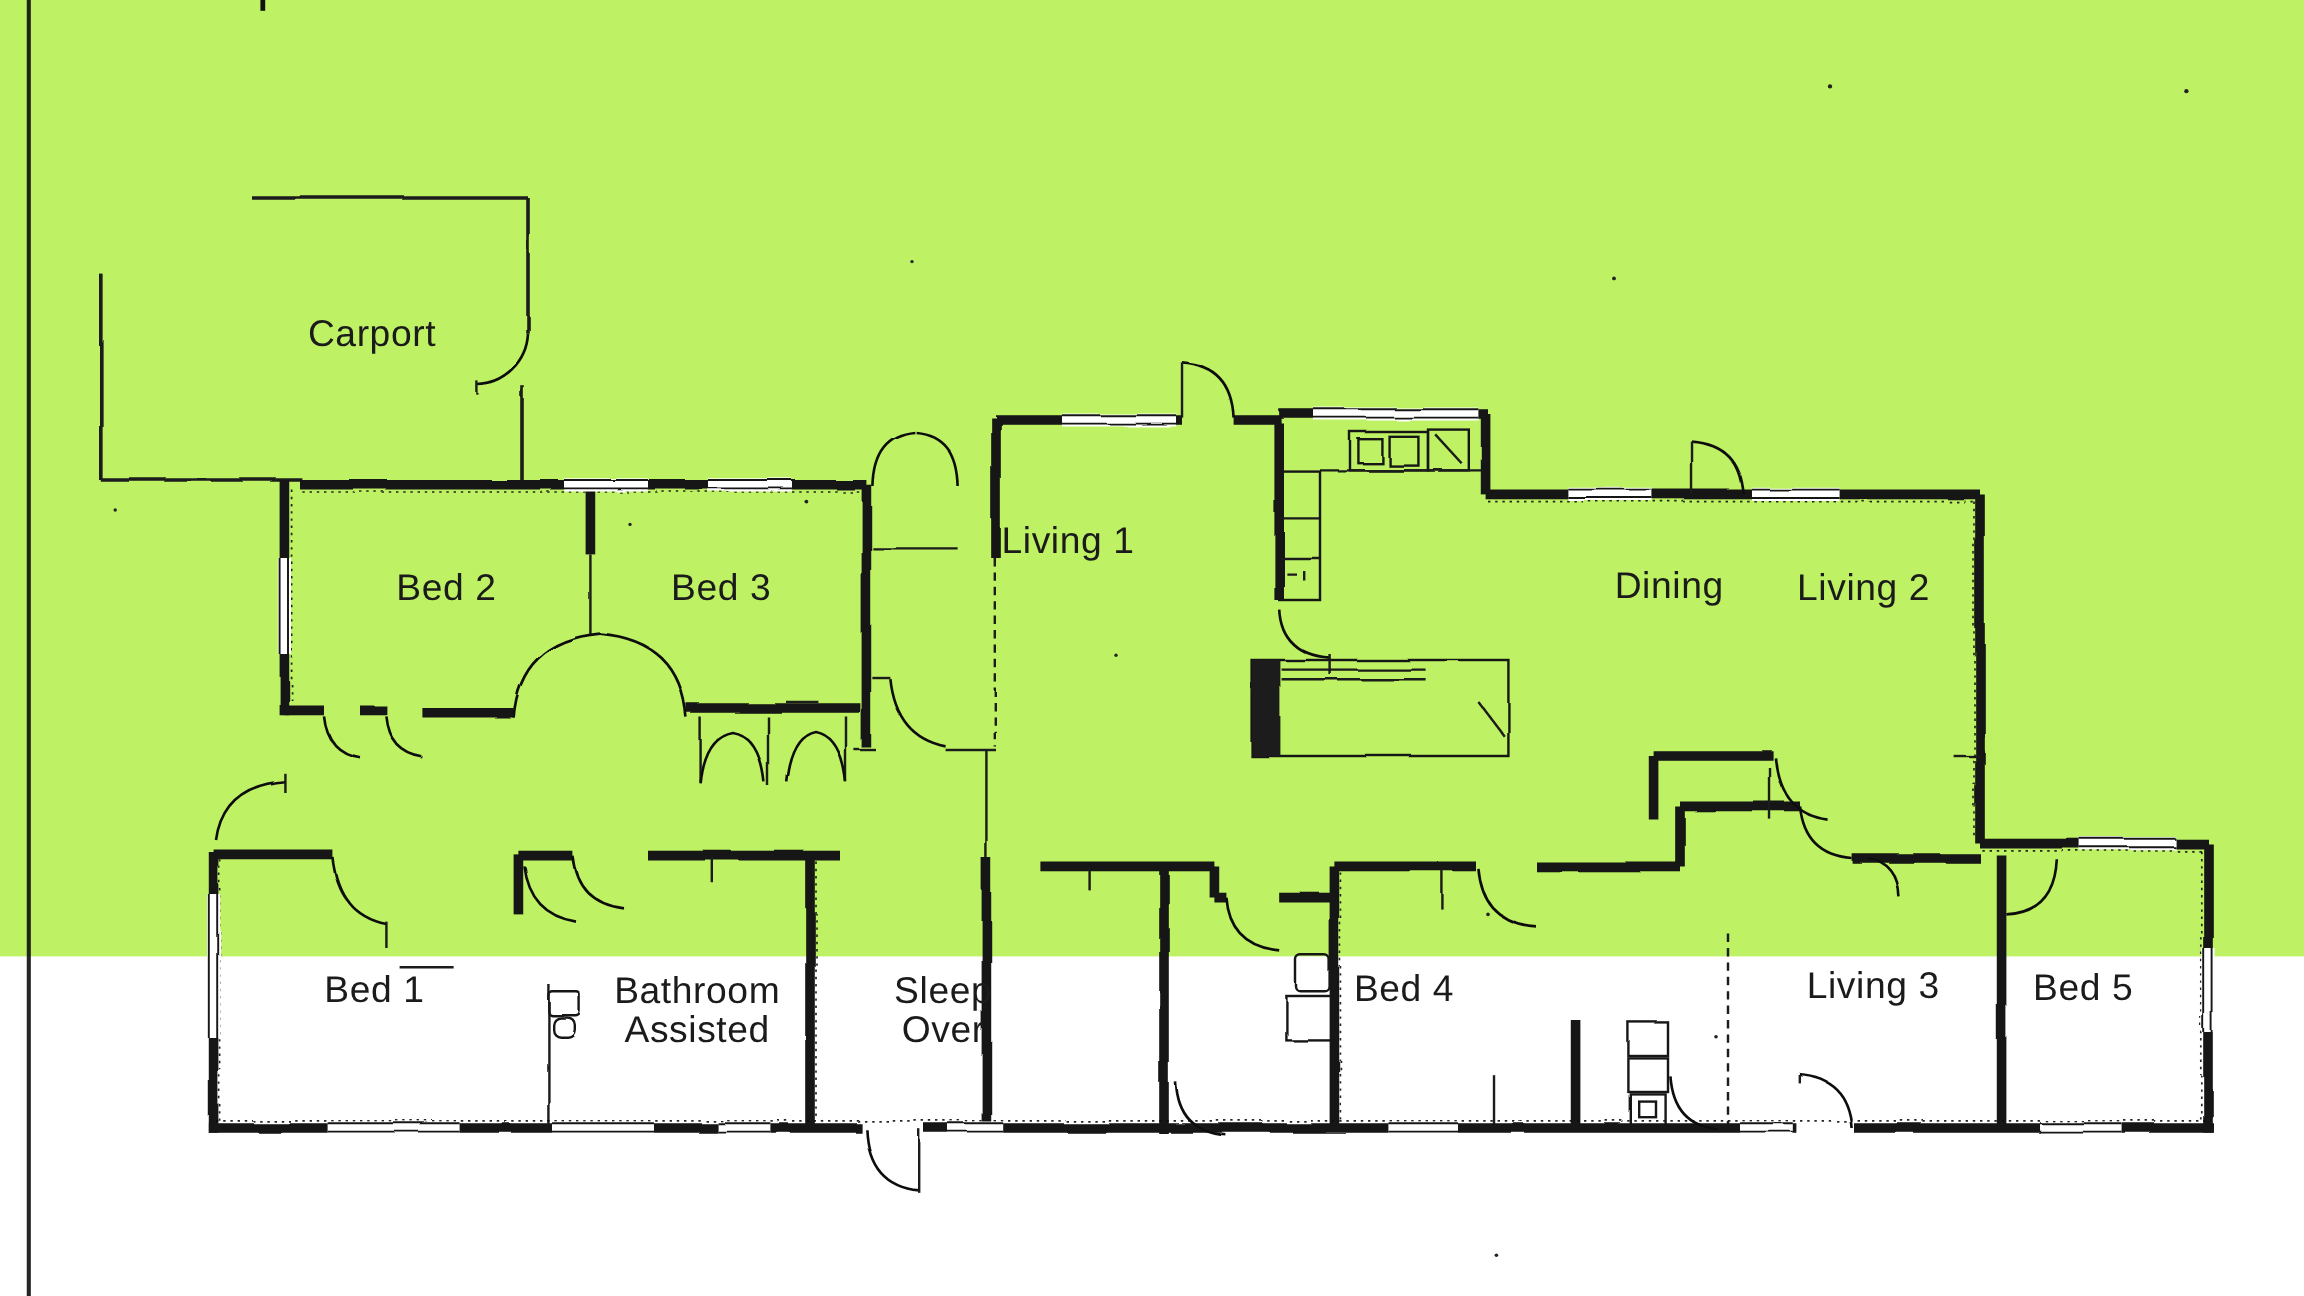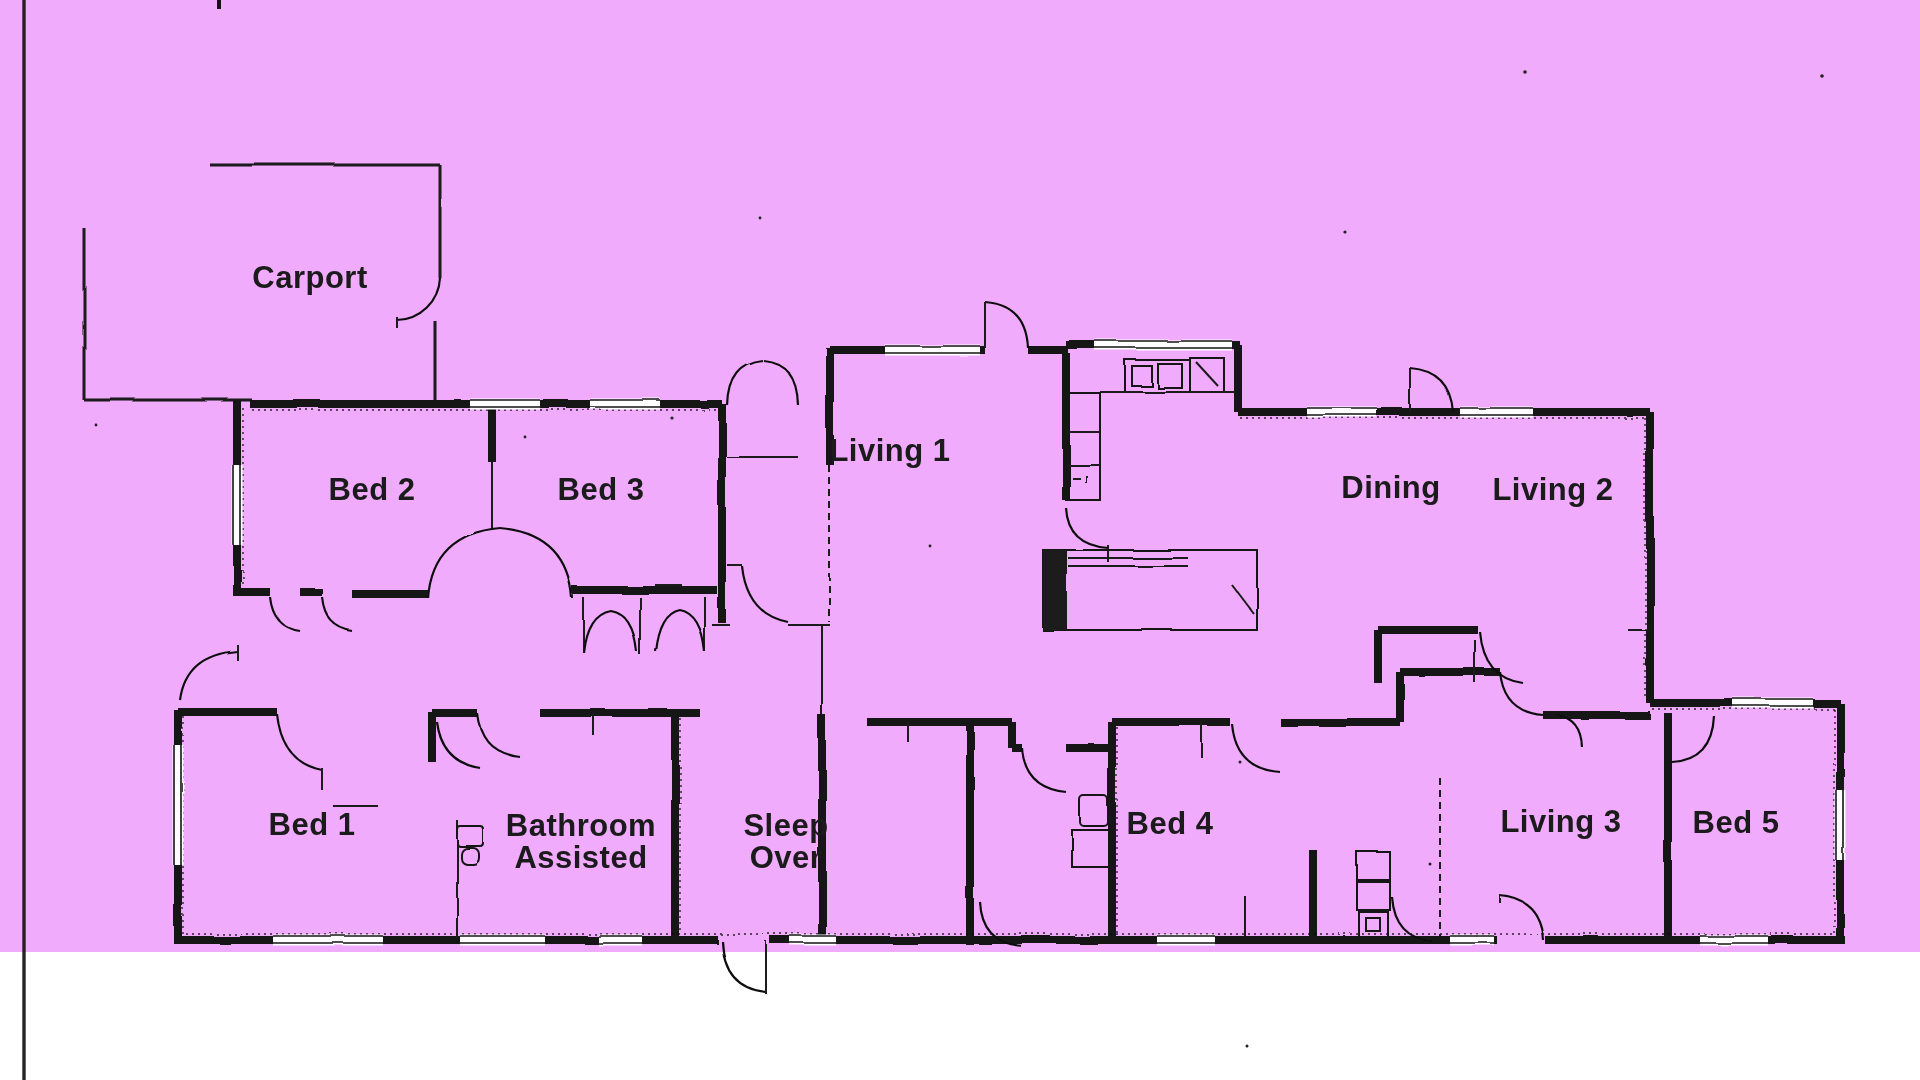--- a/index.html
+++ b/index.html
@@ -1,16 +1,16 @@
 <!DOCTYPE html>
 <html><head>
 <meta charset="utf-8">
 <style>
   html,body{margin:0;padding:0;background:#ffffff;width:1920px;height:1080px;overflow:hidden;}
-  .plan-wrap{position:relative;width:1920px;height:952px;background:#f0abfc;font-weight:bold;}
+  .plan-wrap{position:relative;width:1920px;height:797px;background:#bef264;}
   svg{display:block;}
   .lbl{font-family:"Liberation Sans", sans-serif;font-size:31px;fill:#1b1b1b;text-anchor:middle;letter-spacing:.5px;}
   .wall{stroke:#151515;stroke-width:8;fill:none;stroke-linecap:butt;}
   .wallthin{stroke:#1a1a1a;stroke-width:3;fill:none;stroke-linecap:butt;}
   .hair{stroke:#1a1a1a;stroke-width:2;fill:none;}
   .door{stroke:#111;stroke-width:2.2;fill:none;}
   .win-erase{stroke:#ffffff;stroke-width:11;fill:none;}
   .win{stroke:#161616;stroke-width:1.6;fill:none;}
   .spk{stroke:#101010;stroke-width:1.4;fill:none;stroke-dasharray:2 4;opacity:.9;}
   .dash{stroke:#1a1a1a;stroke-width:2;fill:none;stroke-dasharray:7 5;}

